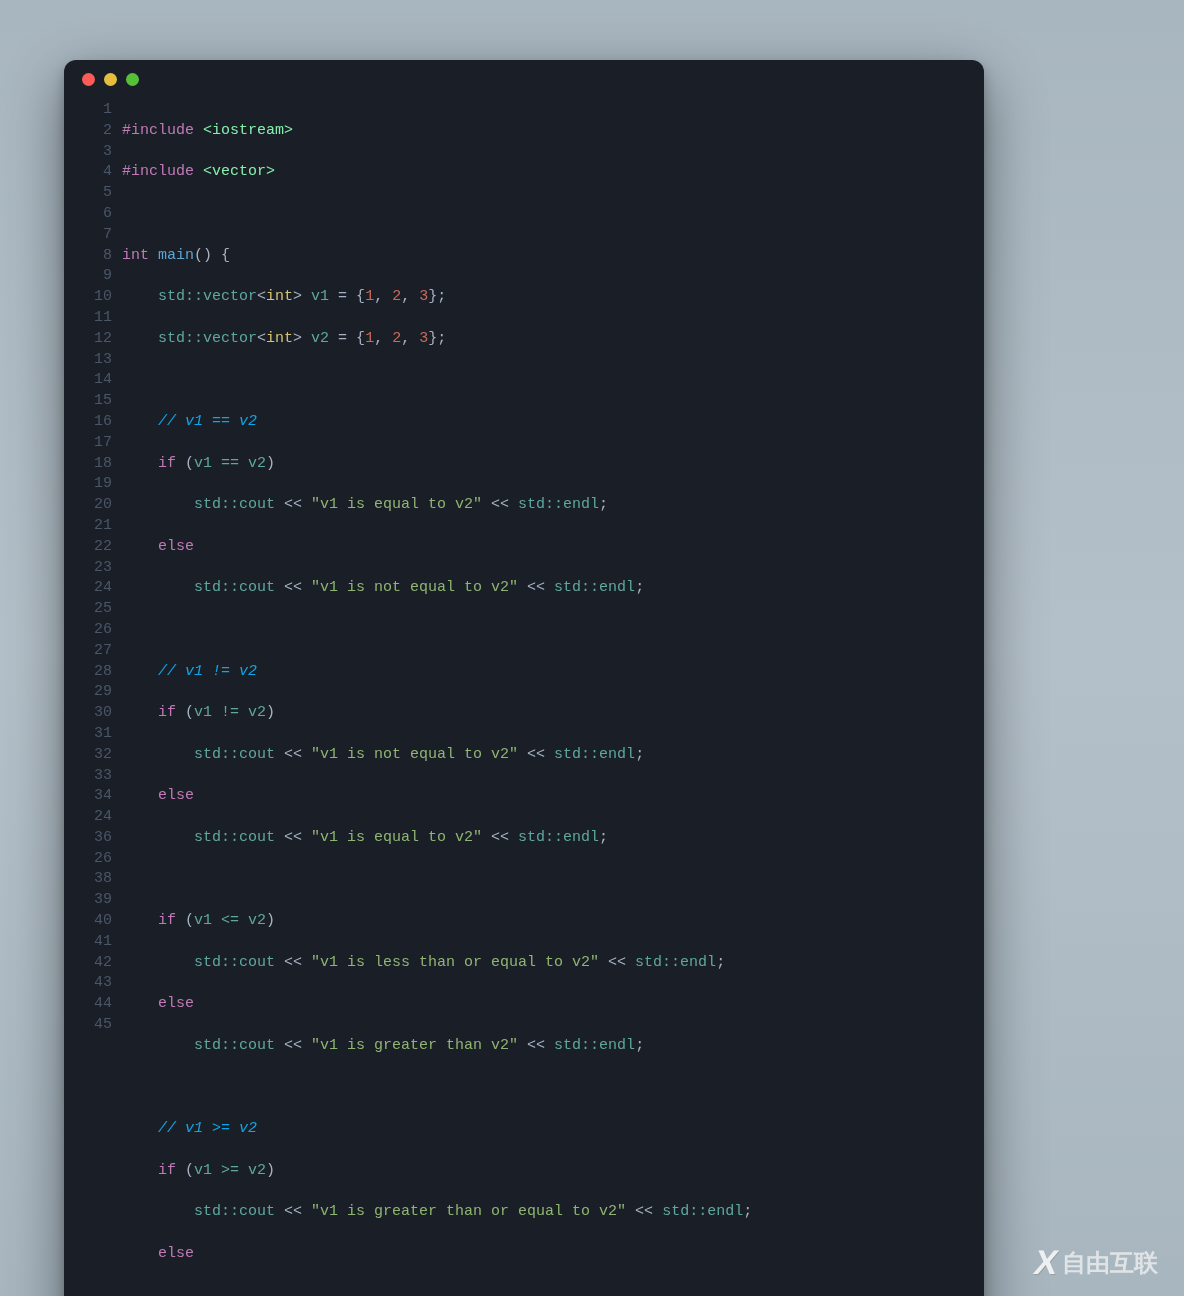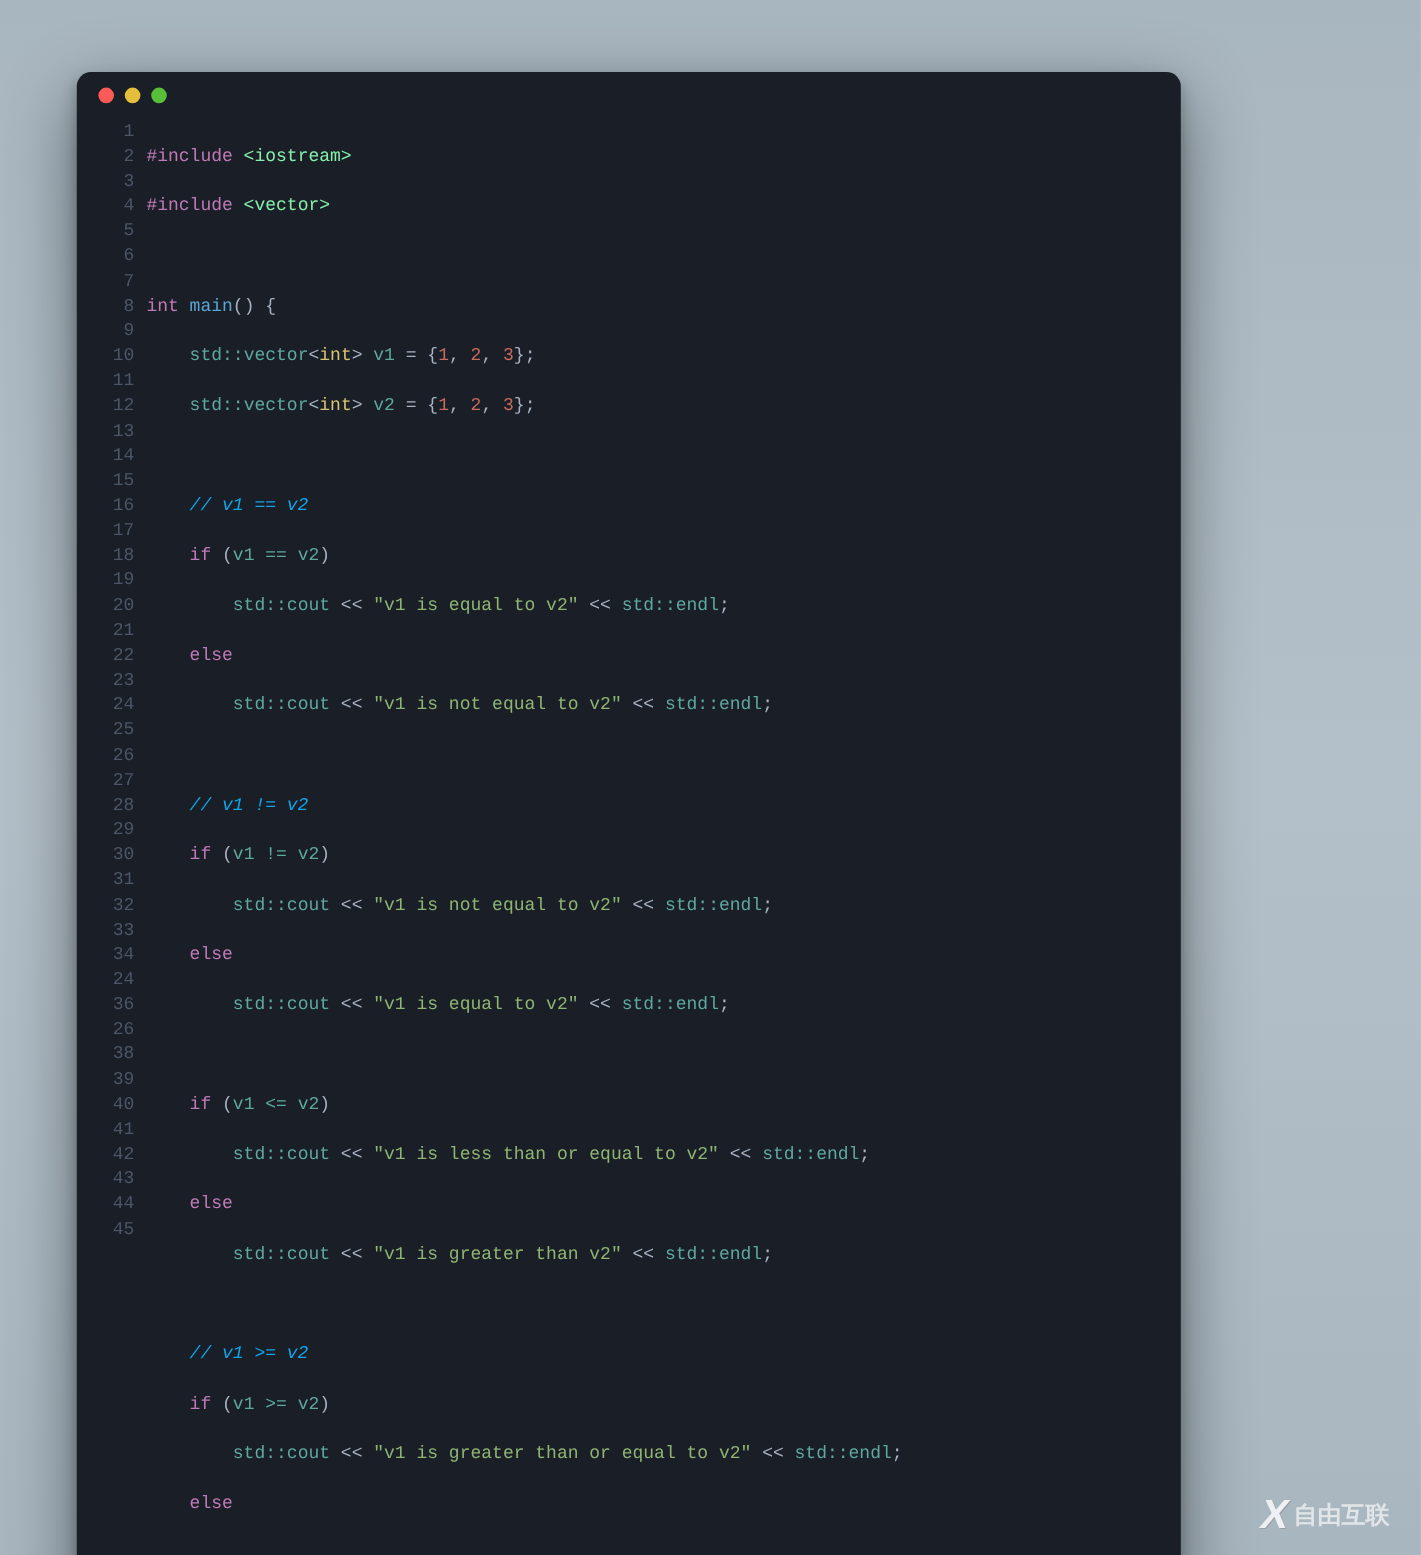--- a/index.html
+++ b/index.html
@@ -79,21 +79,21 @@
     font-family: Arial, sans-serif;
     font-weight: 900;
     font-size: 34px;
     color: #fff;
     transform: skewX(-12deg);
     letter-spacing: -2px;
     text-shadow: 1px 1px 0 #999;
   }
   .watermark-text {
     font-family: "Microsoft YaHei", Arial, sans-serif;
-    font-size: 20px;
+    font-size: 24px;
     color: #f0f0f0;
     font-weight: 600;
   }
 </style>
 </head>
 <body>
 
 <div class="editor-window">
 
   <div class="titlebar">

